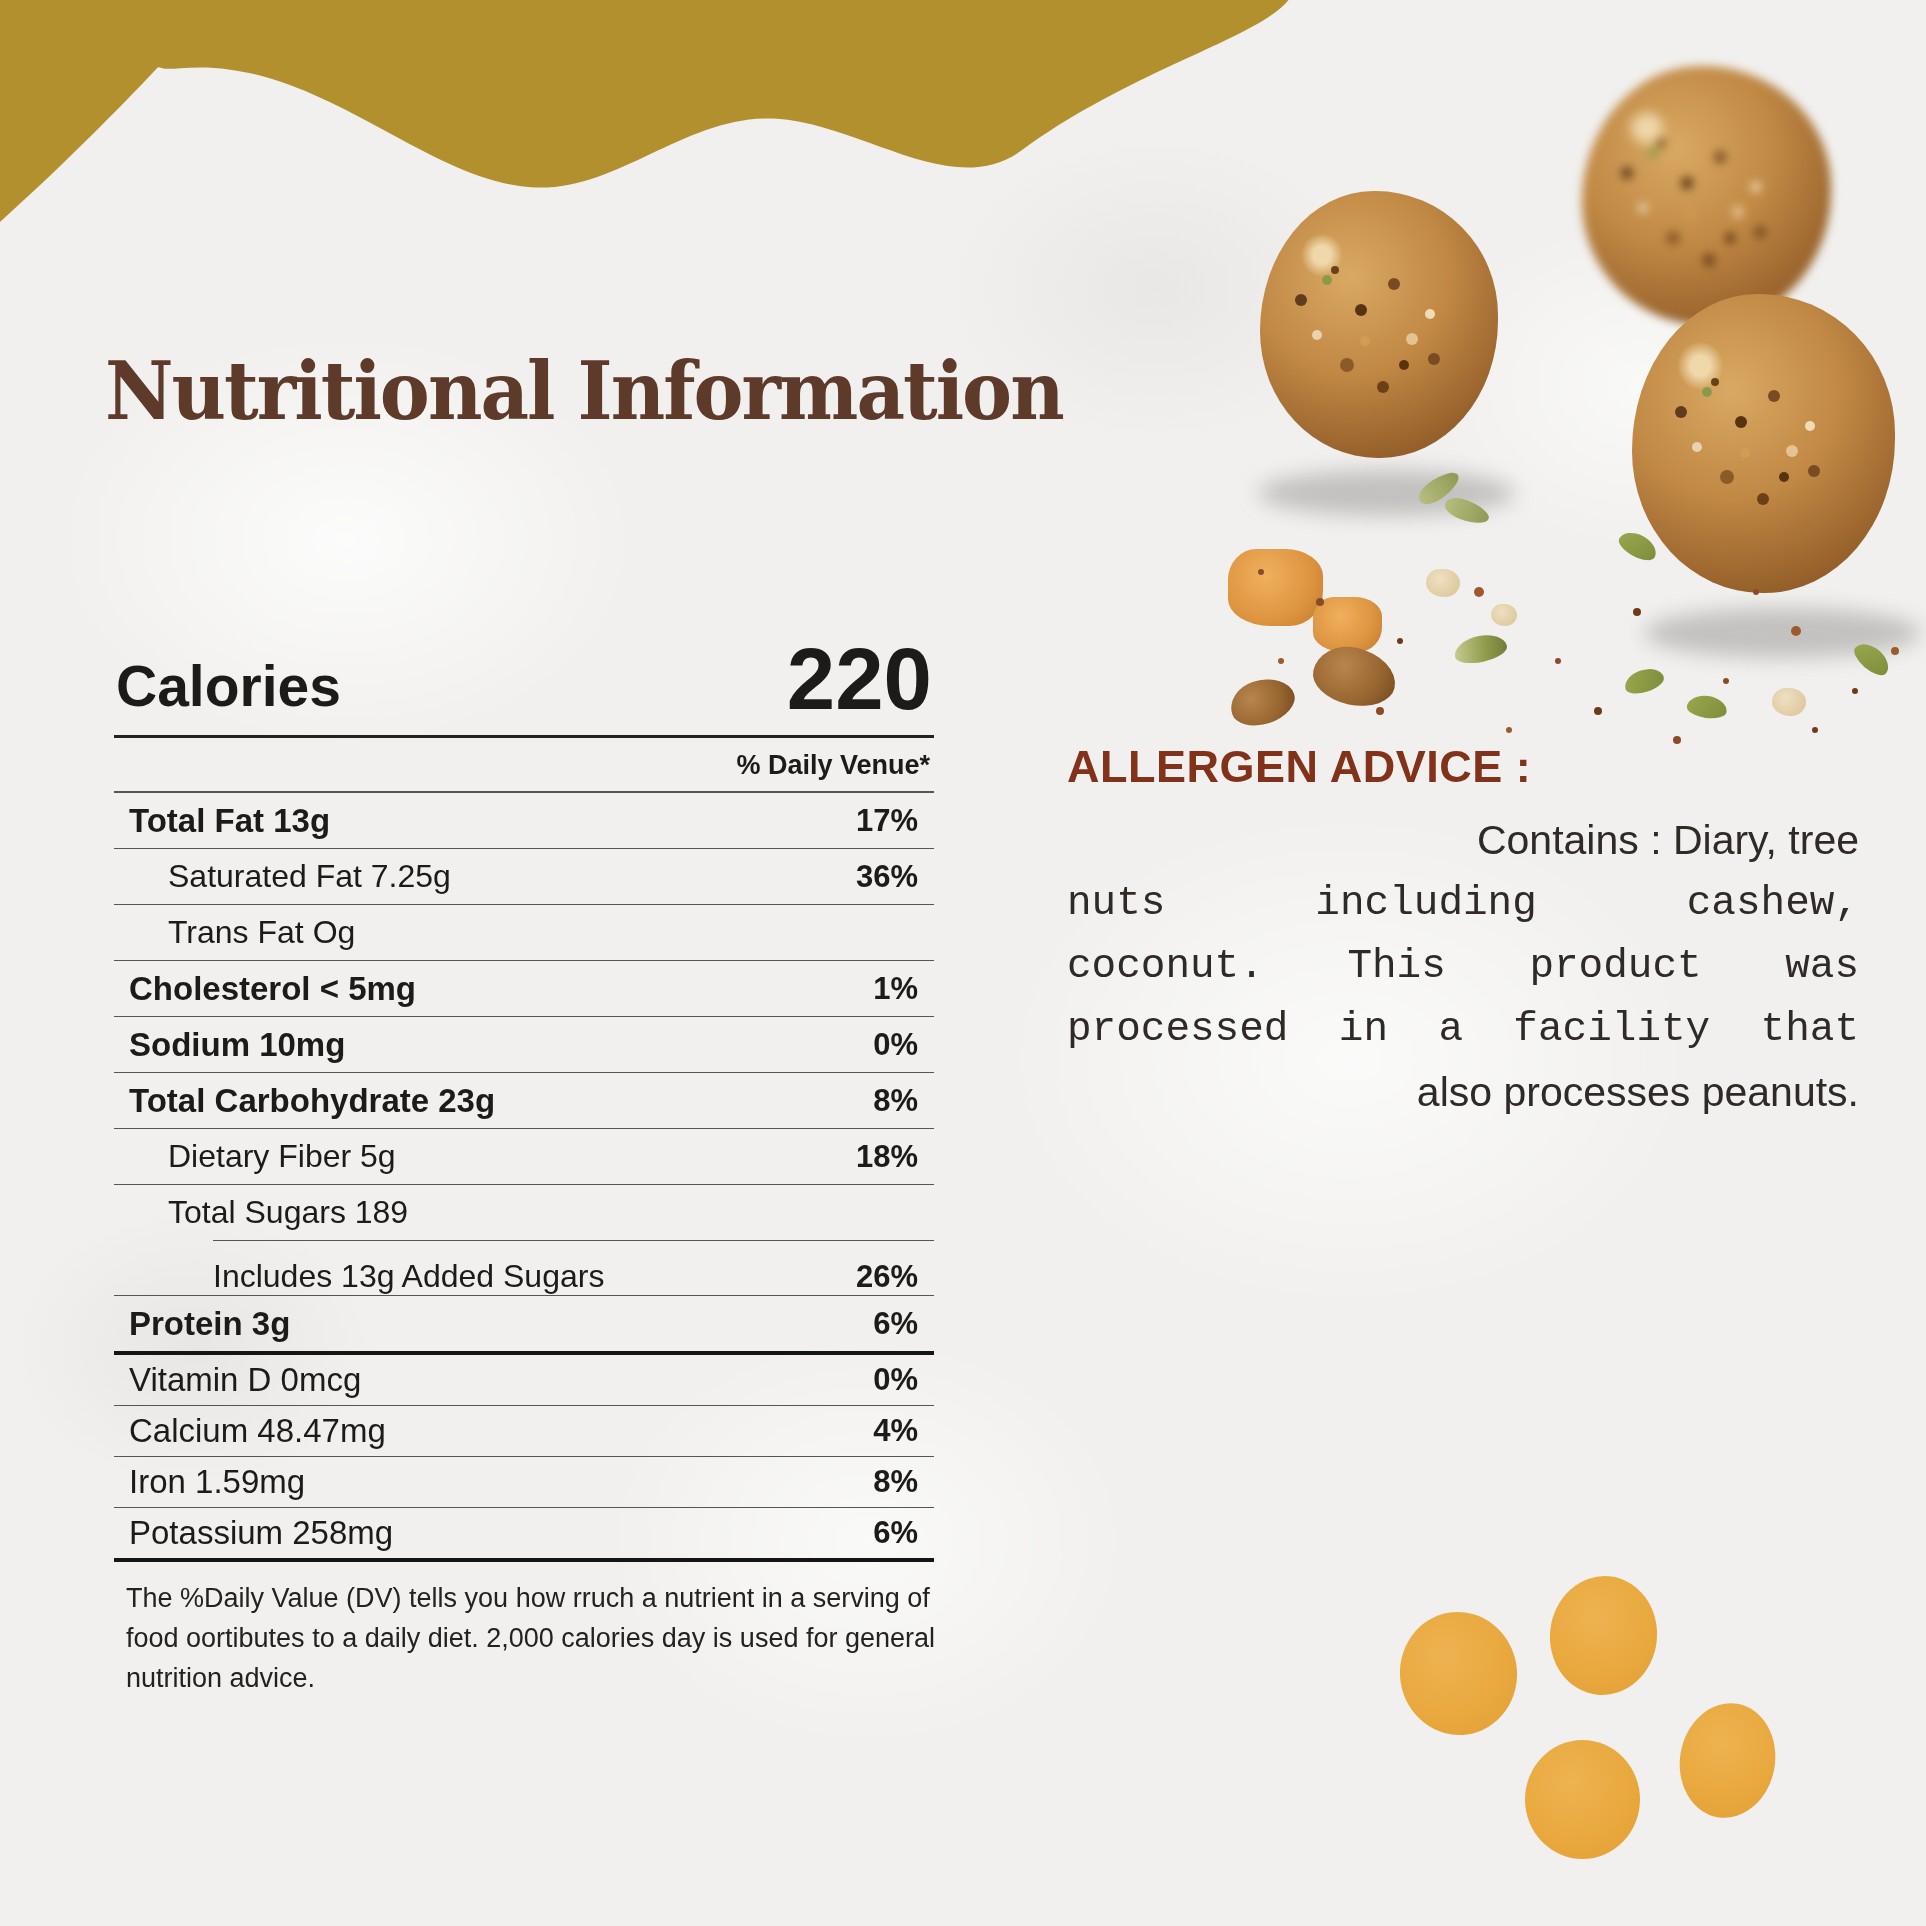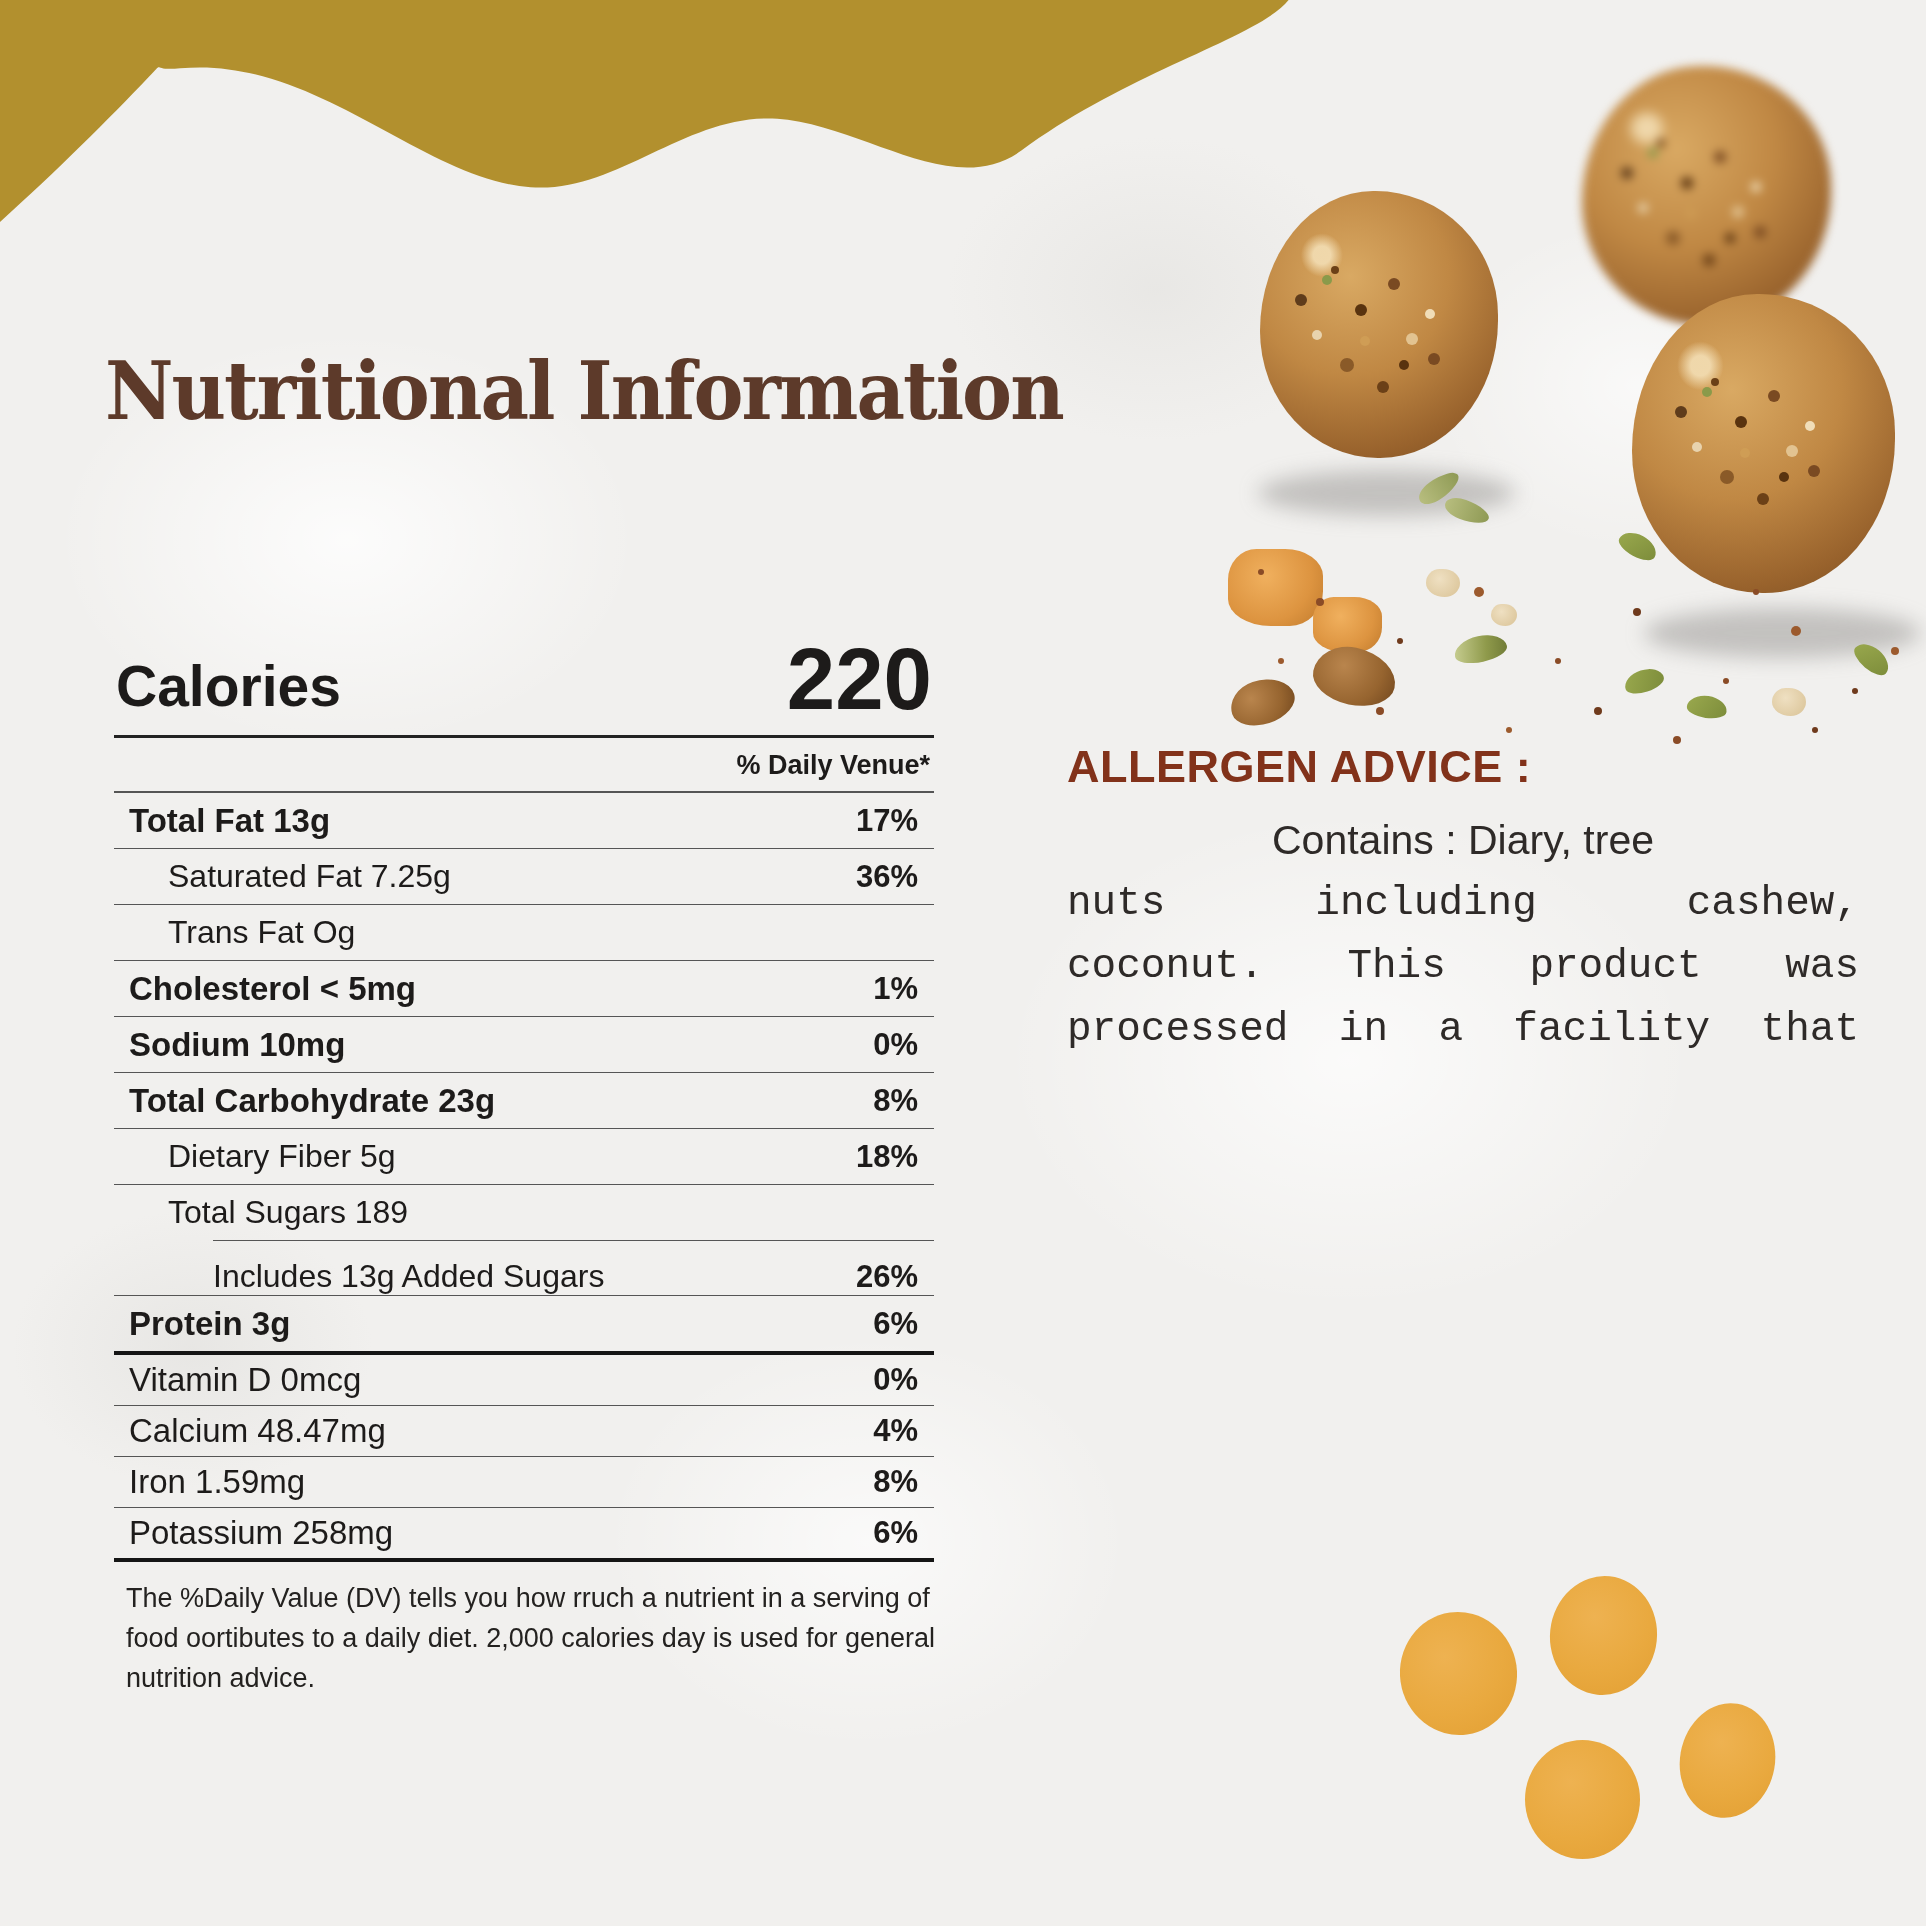--- a/index.html
+++ b/index.html
@@ -67,21 +67,21 @@
     font-size:27px; line-height:40px; color:#242220;
   }
 
   
   .allergen{position:absolute; left:1067px; top:741px; width:792px;}
   .allergen-heading{
     margin:0; font-size:45px; font-weight:800; letter-spacing:0.5px;
     color:var(--c-allergen-heading);
   }
   .allergen-body{margin-top:16px; font-size:41px; line-height:63px; color:#2e2a28;}
-  .allergen-line{text-align:center;}
+  .allergen-line{text-align:right;}
   .allergen-line.just{text-align:justify; text-align-last:justify;font-family:Liberation Mono, monospace;}
 
   
   .photo{position:absolute; left:1218px; top:54px; width:709px; height:673px;}
   .ball{
     position:absolute; border-radius:48% 52% 50% 50% / 53% 47% 52% 48%;
     background:
       radial-gradient(closest-side at 26% 24%, rgba(243,222,180,.9) 0 14%, rgba(243,222,180,0) 34%),
       radial-gradient(circle at 38% 32%, #d9a963, #c08844 42%, #98622c 76%, #744a1f 100%);
   }
@@ -230,20 +230,21 @@
     <p class="footnote">The %Daily Value (DV) tells you how rruch a nutrient in a serving of food oortibutes to a daily diet. 2,000 calories day is used for general nutrition advice.</p>
   </section>
 
   <aside class="allergen">
     <h2 class="allergen-heading">ALLERGEN ADVICE :</h2>
     <div class="allergen-body">
         <div class="allergen-line">Contains : Diary, tree</div>
         <div class="allergen-line just">nuts including cashew,</div>
         <div class="allergen-line just">coconut. This product was</div>
         <div class="allergen-line just">processed in a facility that</div>
+        <div class="allergen-line">also processes peanuts.</div>
       </div>
   </aside>
 
   <div>
     <div class="paw-dot" style="left:1400px; top:1612px; width:117px; height:123px; transform:rotate(-8deg);"></div>
     <div class="paw-dot" style="left:1550px; top:1576px; width:107px; height:119px; transform:rotate(6deg);"></div>
     <div class="paw-dot" style="left:1525px; top:1740px; width:115px; height:119px;"></div>
     <div class="paw-dot" style="left:1680px; top:1703px; width:95px; height:115px; transform:rotate(10deg);"></div>
   </div>
 

